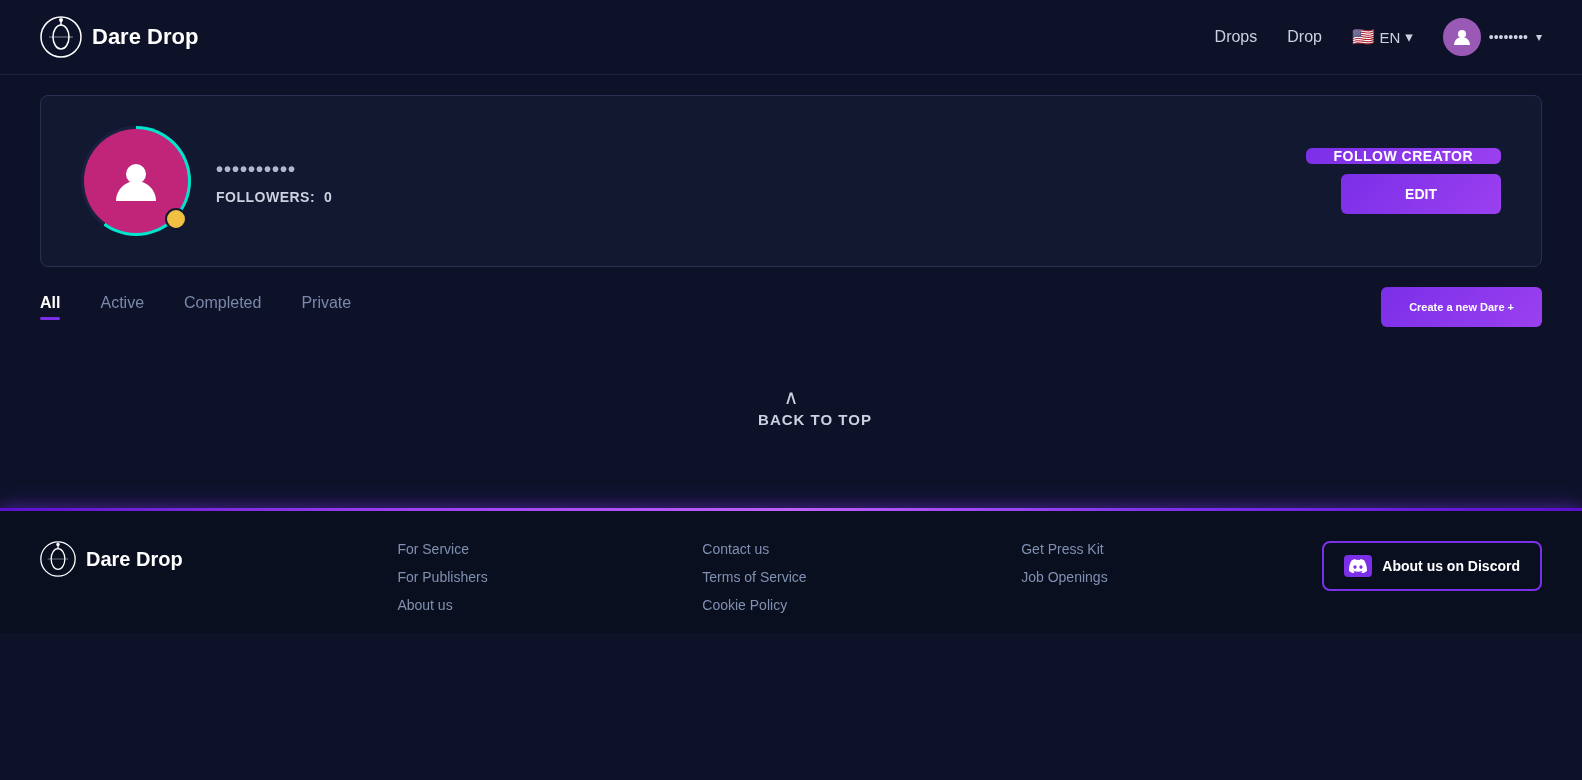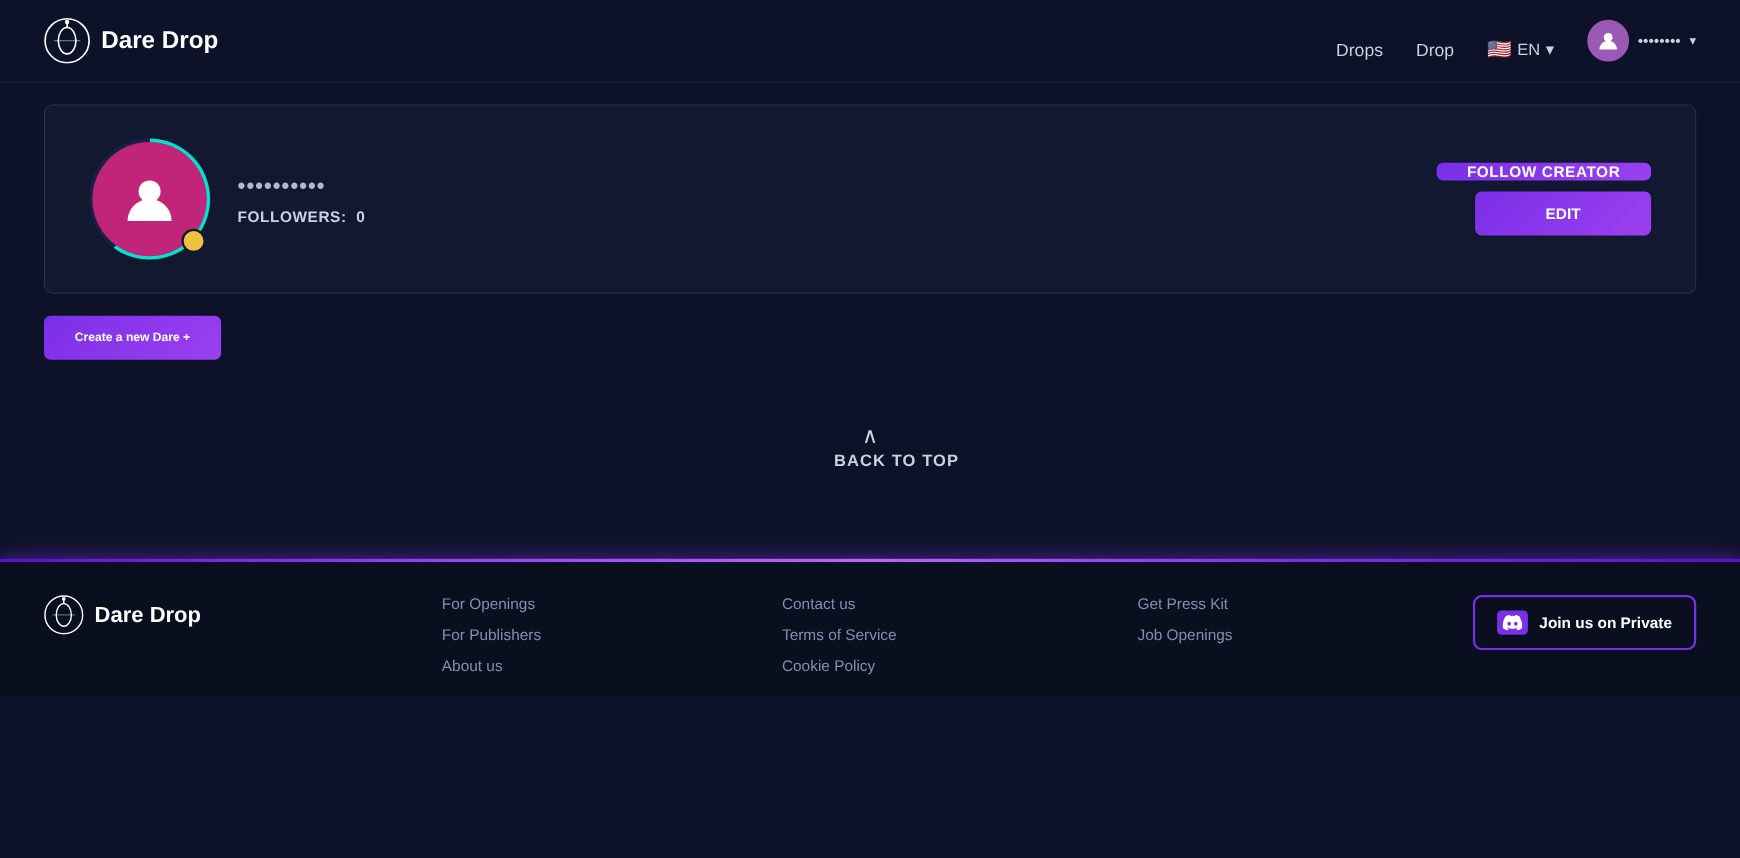--- a/index.html
+++ b/index.html
@@ -32,21 +32,21 @@
       width: 42px;
       height: 42px;
     }
     .logo-text {
       font-size: 22px;
       font-weight: 700;
       color: #ffffff;
     }
     .header-right {
       display: flex;
-      align-items: flex-end;
+      align-items: center;
       gap: 30px;
     }
     .nav-link {
       color: #ccd0e0;
       font-size: 16px;
       cursor: pointer;
       text-decoration: none;
     }
     .lang-selector {
       display: flex;
@@ -376,20 +376,26 @@
       </div>
     </div>
   </div>
   <div class="profile-right">
     <button class="btn-follow">FOLLOW CREATOR</button>
     <button class="btn-edit">EDIT</button>
   </div>
 </div>
 
 <div class="tabs-section">
+  <div class="tabs-left">
+    <div class="tab-item active">All</div>
+    <div class="tab-item">Active</div>
+    <div class="tab-item">Completed</div>
+    <div class="tab-item">Private</div>
+  </div>
   <button class="btn-create-dare">Create a new Dare +</button>
 </div>
 
 <div class="back-to-top-section">
   <div class="back-to-top-chevron">∧</div>
   <div class="back-to-top-text">BACK TO TOP</div>
 </div>
 
 <div class="footer-divider"></div>
 
@@ -399,21 +405,21 @@
       <circle cx="21" cy="21" r="20" stroke="#ffffff" stroke-width="1.5" fill="none"></circle>
       <ellipse cx="21" cy="21" rx="8" ry="12" stroke="#ffffff" stroke-width="1.5" fill="none"></ellipse>
       <line x1="21" y1="9" x2="21" y2="5" stroke="#ffffff" stroke-width="1.5"></line>
       <circle cx="21" cy="4" r="2" fill="#ffffff"></circle>
       <line x1="9" y1="21" x2="33" y2="21" stroke="#ffffff" stroke-width="1" opacity="0.5"></line>
     </svg>
     <span class="footer-logo-text">Dare Drop</span>
   </div>
 
   <div class="footer-col">
-    <a class="footer-link">For Openings</a>
+    <a class="footer-link">For Service</a>
     <a class="footer-link">For Publishers</a>
     <a class="footer-link">About us</a>
   </div>
 
   <div class="footer-col">
     <a class="footer-link">Contact us</a>
     <a class="footer-link">Terms of Service</a>
     <a class="footer-link">Cookie Policy</a>
   </div>
 
@@ -422,16 +428,16 @@
     <a class="footer-link">Job Openings</a>
   </div>
 
   <div>
     <button class="discord-btn">
       <div class="discord-icon-box">
         <svg width="18" height="14" viewBox="0 0 18 14" fill="white">
           <path d="M15.2 1.2A14.7 14.7 0 0 0 11.5 0c-.2.3-.4.7-.5 1a13.6 13.6 0 0 0-4 0C6.8.7 6.6.3 6.5 0A14.7 14.7 0 0 0 2.8 1.2C.4 4.9-.2 8.5.1 12a14.8 14.8 0 0 0 4.5 2.3c.4-.5.7-1 1-1.6a9.6 9.6 0 0 1-1.5-.7l.4-.3a10.6 10.6 0 0 0 9 0l.3.3a9.6 9.6 0 0 1-1.5.7c.3.6.6 1.1 1 1.6A14.8 14.8 0 0 0 17.9 12c.4-4-1-7.5-2.7-10.8ZM6 9.8c-.9 0-1.6-.8-1.6-1.8S5.1 6.2 6 6.2s1.6.8 1.6 1.8S6.9 9.8 6 9.8Zm6 0c-.9 0-1.6-.8-1.6-1.8s.7-1.8 1.6-1.8 1.6.8 1.6 1.8-.7 1.8-1.6 1.8Z"></path>
         </svg>
       </div>
-      <span>Join us on Private</span>
+      <span>About us on Discord</span>
     </button>
   </div>
 </footer>
 
 </body></html>

